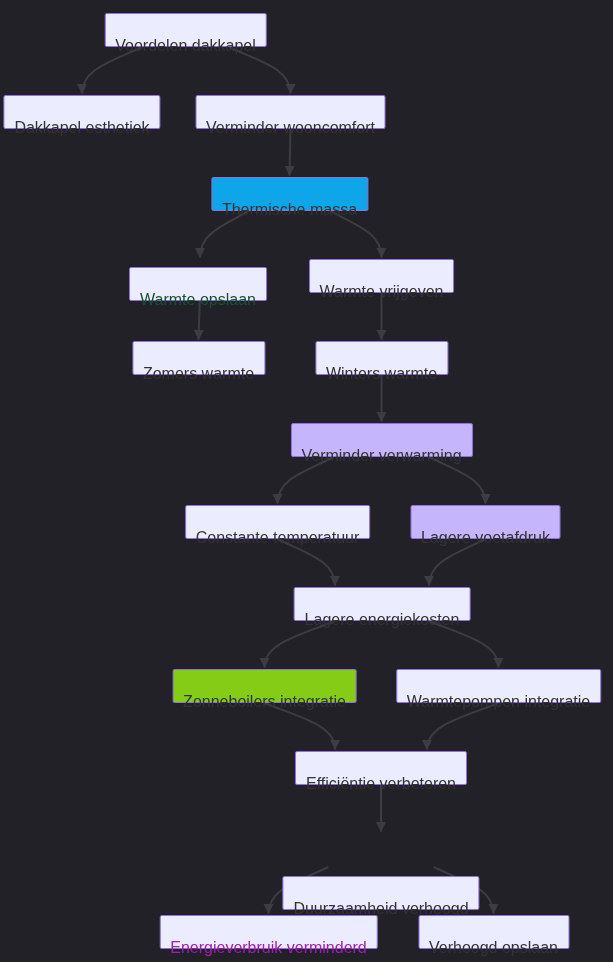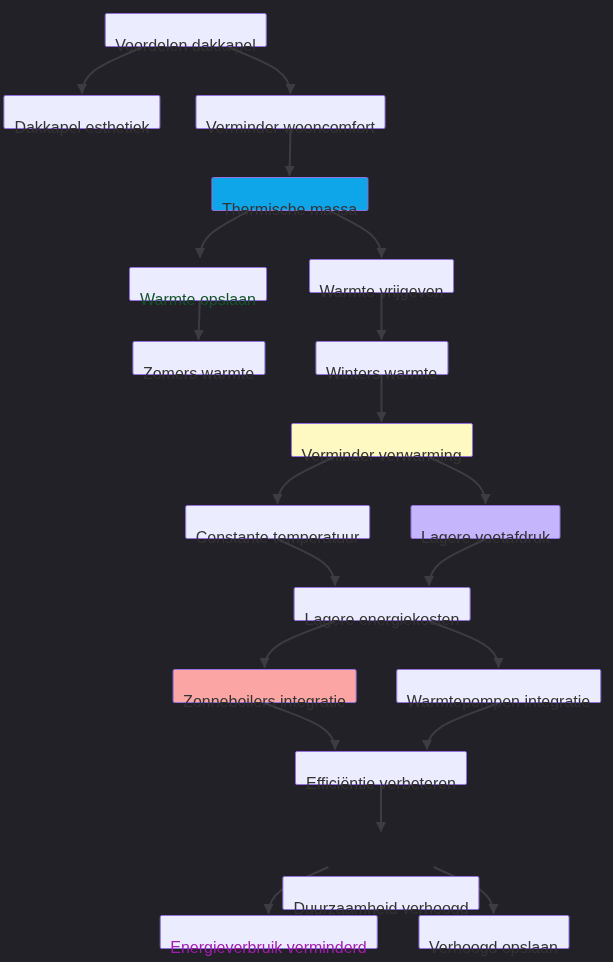--- a/index.html
+++ b/index.html
@@ -75,24 +75,24 @@
     </svg>
   <div id="node-layer">
       <div class="node" style="left: 185.5px; top: 13px; background: rgb(236, 236, 255); border-color: rgb(147, 112, 219); color: rgb(51, 51, 51);">Voordelen dakkapel</div>
       <div class="node" style="left: 82px; top: 95px; background: rgb(236, 236, 255); border-color: rgb(147, 112, 219); color: rgb(51, 51, 51);">Dakkapel esthetiek</div>
       <div class="node" style="left: 290.5px; top: 95px; background: rgb(236, 236, 255); border-color: rgb(147, 112, 219); color: rgb(51, 51, 51);">Verminder wooncomfort</div>
       <div class="node" style="left: 289.5px; top: 177px; background: #0ea5e9; border-color: rgb(147, 112, 219); color: rgb(51, 51, 51);">Thermische massa</div>
       <div class="node" style="left: 198px; top: 259px; background: rgb(236, 236, 255); border-color: rgb(147, 112, 219); color: #14532d; margin-top: 8px;">Warmte opslaan</div>
       <div class="node" style="left: 381.5px; top: 259px; background: rgb(236, 236, 255); border-color: rgb(147, 112, 219); color: rgb(51, 51, 51);">Warmte vrijgeven</div>
       <div class="node" style="left: 198.5px; top: 341px; background: rgb(236, 236, 255); border-color: rgb(147, 112, 219); color: rgb(51, 51, 51);">Zomers warmte</div>
       <div class="node" style="left: 381.5px; top: 341px; background: rgb(236, 236, 255); border-color: rgb(147, 112, 219); color: rgb(51, 51, 51);">Winters warmte</div>
-      <div class="node" style="left: 381.5px; top: 423px; background: #fef9c3; border-color: rgb(147, 112, 219); color: rgb(51, 51, 51);">Verminder verwarming</div>
+      <div class="node" style="left: 381.5px; top: 423px; background: #c4b5fd; border-color: rgb(147, 112, 219); color: rgb(51, 51, 51);">Verminder verwarming</div>
       <div class="node" style="left: 277.5px; top: 505px; background: rgb(236, 236, 255); border-color: rgb(147, 112, 219); color: rgb(51, 51, 51);">Constante temperatuur</div>
       <div class="node" style="left: 485.5px; top: 505px; background: #c4b5fd; border-color: rgb(147, 112, 219); color: rgb(51, 51, 51);">Lagere voetafdruk</div>
       <div class="node" style="left: 382px; top: 587px; background: rgb(236, 236, 255); border-color: rgb(147, 112, 219); color: rgb(51, 51, 51);">Lagere energiekosten</div>
-      <div class="node" style="left: 264.5px; top: 669px; background: #fca5a5; border-color: rgb(147, 112, 219); color: rgb(51, 51, 51);">Zonneboilers integratie</div>
+      <div class="node" style="left: 264.5px; top: 669px; background: #84cc16; border-color: rgb(147, 112, 219); color: rgb(51, 51, 51);">Zonneboilers integratie</div>
       <div class="node" style="left: 381px; top: 751px; background: rgb(236, 236, 255); border-color: rgb(147, 112, 219); color: rgb(51, 51, 51);">Efficiëntie verbeteren</div>
       <div class="node" style="left: 498.5px; top: 669px; background: rgb(236, 236, 255); border-color: rgb(147, 112, 219); color: rgb(51, 51, 51);">Warmtepompen integratie</div>
       <div class="node" style="left: 381px; top: 833px; background: rgb(236, 236, 255); border-color: rgb(147, 112, 219); color: rgb(51, 51, 51); margin-top: 43px;">Duurzaamheid verhoogd</div>
       <div class="node" style="left: 268.5px; top: 915px; background: rgb(236, 236, 255); border-color: rgb(147, 112, 219); color: #a21caf;">Energieverbruik verminderd</div>
       <div class="node" style="left: 493.5px; top: 915px; background: rgb(236, 236, 255); border-color: rgb(147, 112, 219); color: rgb(51, 51, 51);">Verhoogd opslaan</div>
     </div>
 </div>
 
 </body></html>

